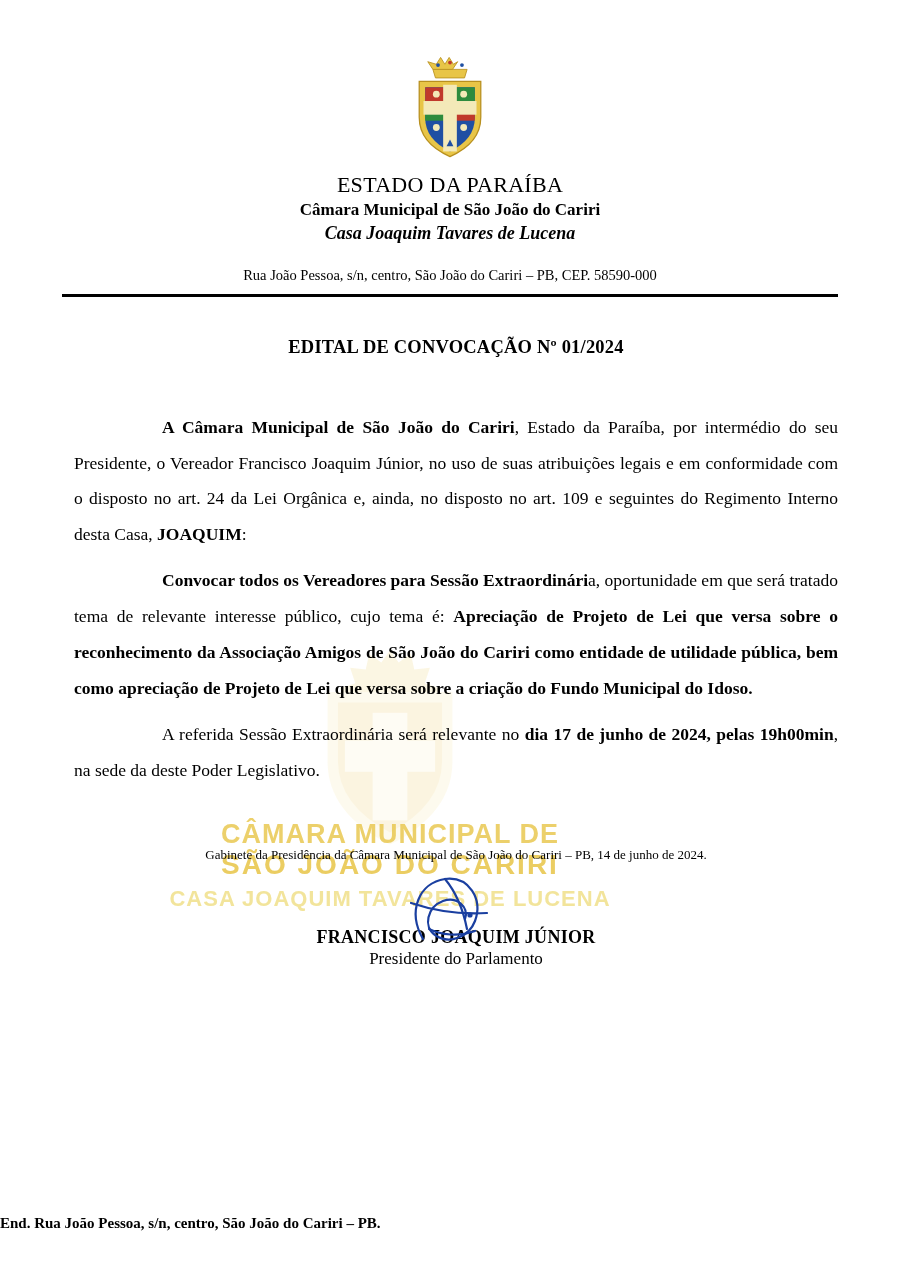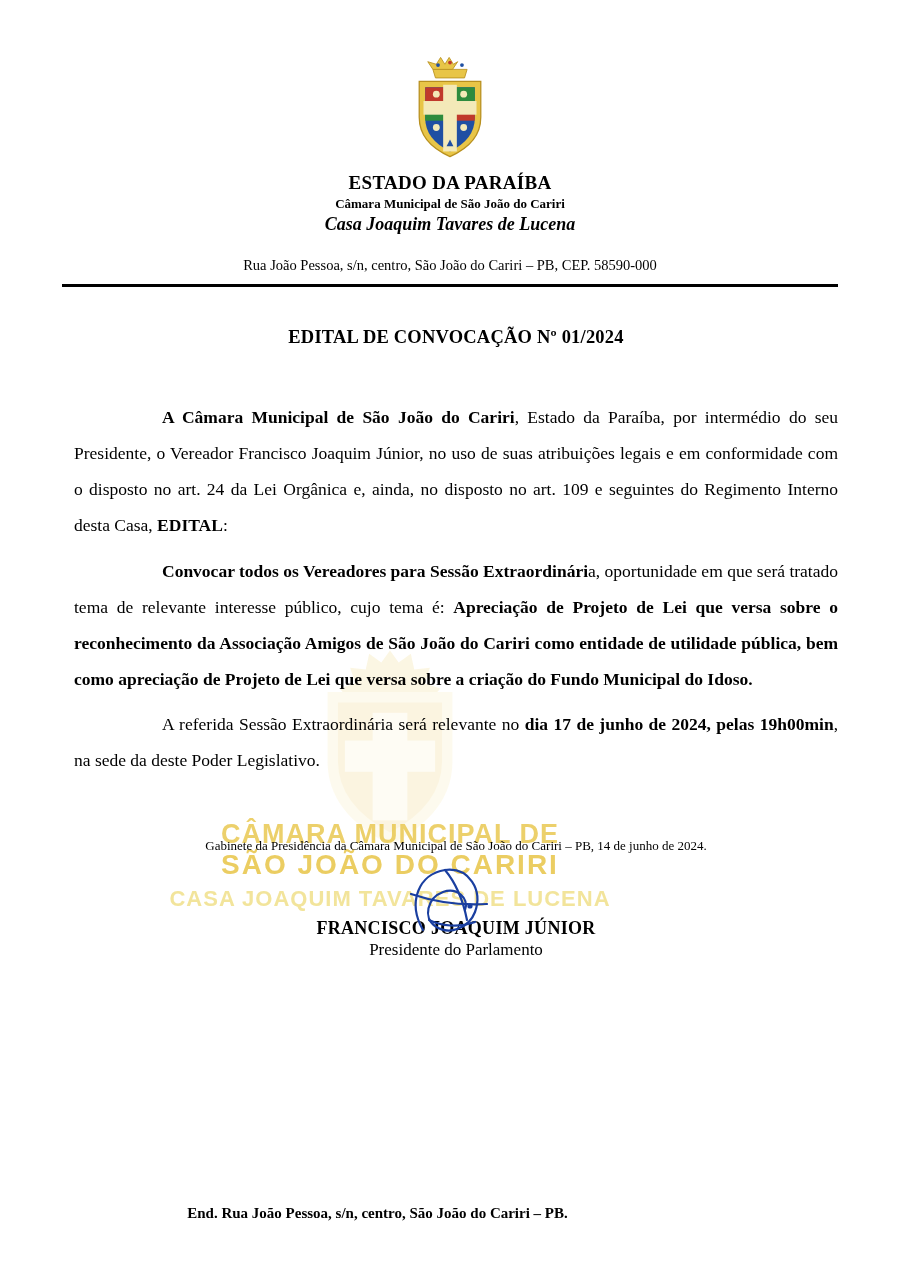--- a/index.html
+++ b/index.html
@@ -77,27 +77,27 @@
     text-align: center;
     padding-top: 54px;
   }
   .crest {
     width: 104px;
     height: 106px;
     display: block;
     margin: 0 auto 10px auto;
   }
   .h-state {
-    font-size: 19px;
-    font-weight: bold;
+    font-size: 22px;
+    font-weight: normal;
     letter-spacing: 0.3px;
     line-height: 1.32;
   }
   .h-camara {
-    font-size: 13px;
+    font-size: 17px;
     font-weight: bold;
     line-height: 1.32;
   }
   .h-casa {
     font-size: 18px;
     font-weight: bold;
     font-style: italic;
     line-height: 1.4;
   }
   .h-addr {
@@ -173,23 +173,22 @@
   }
   .sign-role {
     font-size: 17px;
     margin-top: 1px;
   }
 
   
   .footer {
     position: absolute;
     left: 0;
-    bottom: 50px;
+    bottom: 40px;
     width: 755px;
-    text-align: center;
     font-size: 15px;
     font-weight: bold;
     z-index: 2;
   }
 </style>
 </head>
 <body>
 
 <div class="page">
 
@@ -243,21 +242,21 @@
     <div class="h-addr">Rua João Pessoa, s/n, centro, São João do Cariri – PB, CEP. 58590-000</div>
     <hr class="rule">
   </div>
 
   <div class="content">
 
     <div class="doc-title">EDITAL DE CONVOCAÇÃO Nº 01/2024</div>
 
     <div class="gap-lg"></div>
 
-    <p class="para"><b>A Câmara Municipal de São João do Cariri</b><span>, Estado da Paraíba, por intermédio do seu Presidente, o Vereador Francisco Joaquim Júnior, no uso de suas atribuições legais e em conformidade com o disposto no art. 24 da Lei Orgânica e, ainda, no disposto no art. 109 e seguintes do Regimento Interno desta Casa, </span><b>EDITAL</b><span>:</span></p>
+    <p class="para"><b>A Câmara Municipal de São João do Cariri</b><span>, Estado da Paraíba, por intermédio do seu Presidente, o Vereador Francisco Joaquim Júnior, no uso de suas atribuições legais e em conformidade com o disposto no art. 24 da Lei Orgânica e, ainda, no disposto no art. 109 e seguintes do Regimento Interno desta Casa, </span><b>JOAQUIM</b><span>:</span></p>
 
     <div class="gap-sm"></div>
 
     <p class="para"><b>Convocar todos os Vereadores para Sessão Extraordinári</b><span>a, oportunidade em que será tratado tema de relevante interesse público, cujo tema é: </span><b>Apreciação de Projeto de Lei que versa sobre o reconhecimento da Associação Amigos de São João do Cariri como entidade de utilidade pública, bem como apreciação de Projeto de Lei que versa sobre a criação do Fundo Municipal do Idoso.</b></p>
 
     <div class="gap-sm"></div>
 
     <p class="para"><span>A referida Sessão Extraordinária será relevante no </span><b>dia 17 de junho de 2024, pelas 19h00min</b><span>, na sede da deste Poder Legislativo.</span></p>
 
     <p class="closing">Gabinete da Presidência da Câmara Municipal de São João do Cariri – PB, 14 de junho de 2024.</p>

